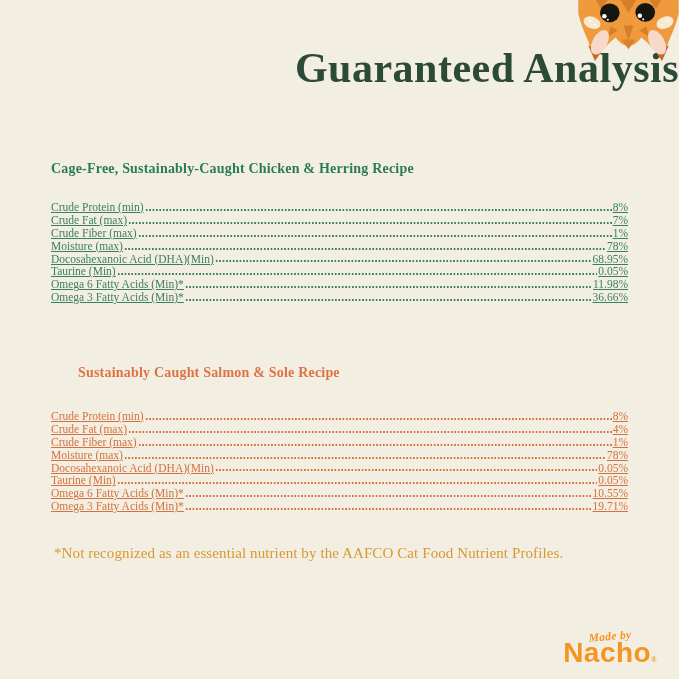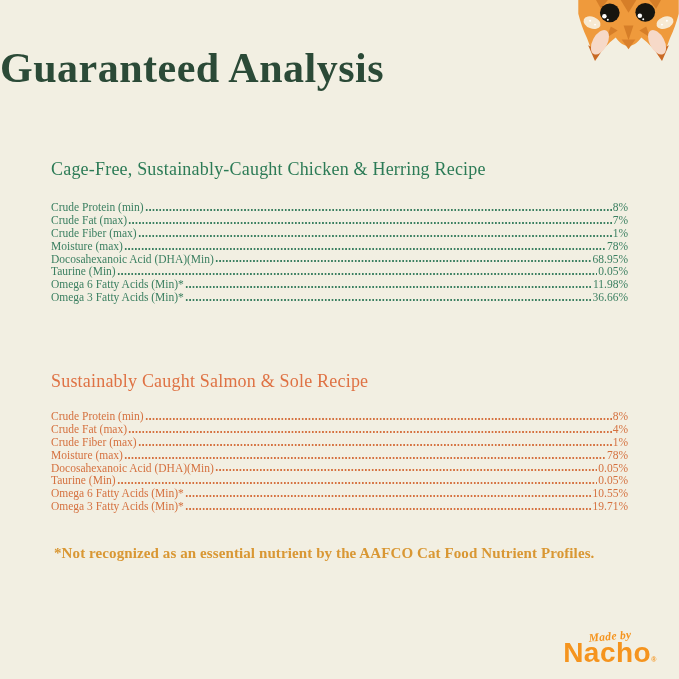--- a/index.html
+++ b/index.html
@@ -16,63 +16,64 @@
   html,body{background:#fff;}
   .page{
     position:relative;
     width:679px;height:679px;
     background:var(--background);
     font-family:"Liberation Serif", serif;
     overflow:hidden;
   }
   .title{
     position:absolute;top:44px;left:0;right:0;
-    text-align:left;
+    text-align:right;
     font-size:42px;line-height:48px;
     font-weight:600;
     color:var(--title);
     letter-spacing:0.5px;
   }
   .cat{
     position:absolute;top:0;right:0;
     width:101px;height:63px;
   }
   .section-heading{
     position:absolute;left:51px;
-    font-size:18px;line-height:24px;
-    font-weight:400;
+    font-size:14px;line-height:24px;
+    font-weight:700;
     letter-spacing:0.2px;
   }
   .heading-1{top:157px;color:var(--recipe1_heading);}
-  .heading-2{top:369px;color:var(--recipe2_heading);}
+  .heading-2{top:361px;color:var(--recipe2_heading);margin-left:27px;}
   .rows{
     position:absolute;left:51px;width:577px;
     font-size:11.5px;
   }
   .rows-1{top:201px;color:var(--recipe1_text);}
   .rows-2{top:410px;color:var(--recipe2_text);}
   .row{
     display:flex;align-items:flex-end;
     height:12.9px;line-height:12.9px;
     white-space:nowrap;
+    text-decoration:underline;
   }
   .dots{
     flex:1;
     align-self:flex-end;
     height:4px;
     margin:0 1px 2px 1px;
     background-image:radial-gradient(circle, currentColor 0.7px, transparent 0.9px);
     background-size:3.4px 4px;
     background-repeat:repeat-x;
     background-position:left bottom;
   }
   .footnote{
     position:absolute;left:54px;top:543px;width:585px;
     font-size:15px;line-height:20px;
-    font-weight:700;
+    font-weight:400;
     color:var(--footnote);
     letter-spacing:0.1px;
   }
   .logo{
     position:absolute;right:9px;bottom:6px;
     width:120px;
     text-align:center;
     color:var(--logo);
   }
   .logo-tagline{

